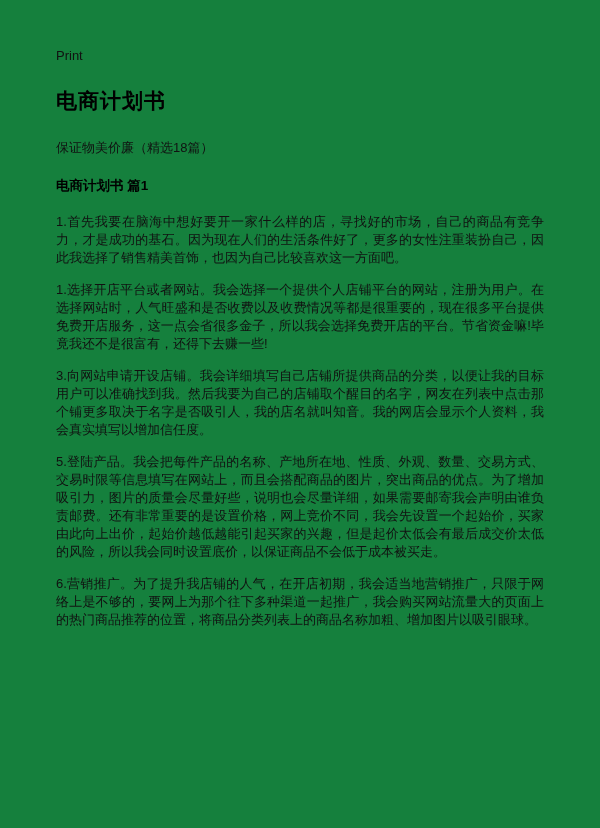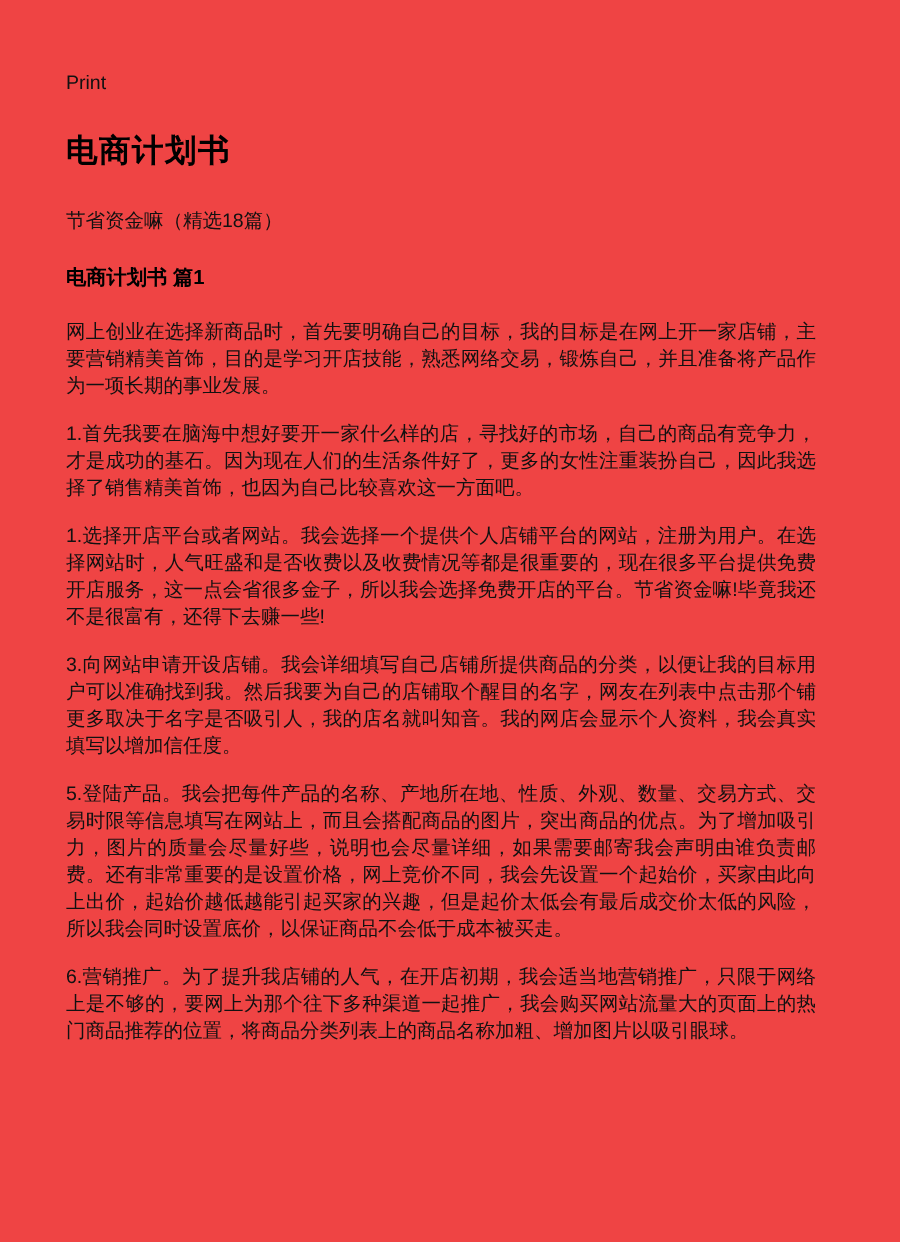--- a/index.html
+++ b/index.html
@@ -11,22 +11,22 @@
   body {
     width: 600px;
     height: 828px;
     overflow: hidden;
     font-family: "Liberation Sans", "DejaVu Sans", sans-serif;
     color: #111111;
   }
   .page {
     width: 600px;
     height: 828px;
-    padding: 46px 56px 30px 44px;
-    background: #ef4444;
+    padding: 46px 56px 30px 56px;
+    background: #15803d;
   }
   .print-link {
     font-size: 13px;
     color: #111111;
     margin: 0 0 14px 0;
     cursor: pointer;
     display: inline-block;
   }
   .doc-title {
     font-size: 21px;
@@ -57,26 +57,25 @@
 </style>
 </head>
 <body>
 
 <div class="page">
 
   <div class="print-link">Print</div>
 
   <h1 class="doc-title">电商计划书</h1>
 
-  <div class="doc-subtitle">节省资金嘛（精选18篇）</div>
+  <div class="doc-subtitle">保证物美价廉（精选18篇）</div>
 
   <h2 class="section-heading">电商计划书 篇1</h2>
 
   <div class="body-text">
-    <p>网上创业在选择新商品时，首先要明确自己的目标，我的目标是在网上开一家店铺，主要营销精美首饰，目的是学习开店技能，熟悉网络交易，锻炼自己，并且准备将产品作为一项长期的事业发展。</p>
     <p>1.首先我要在脑海中想好要开一家什么样的店，寻找好的市场，自己的商品有竞争力，才是成功的基石。因为现在人们的生活条件好了，更多的女性注重装扮自己，因此我选择了销售精美首饰，也因为自己比较喜欢这一方面吧。</p>
     <p>1.选择开店平台或者网站。我会选择一个提供个人店铺平台的网站，注册为用户。在选择网站时，人气旺盛和是否收费以及收费情况等都是很重要的，现在很多平台提供免费开店服务，这一点会省很多金子，所以我会选择免费开店的平台。节省资金嘛!毕竟我还不是很富有，还得下去赚一些!</p>
     <p>3.向网站申请开设店铺。我会详细填写自己店铺所提供商品的分类，以便让我的目标用户可以准确找到我。然后我要为自己的店铺取个醒目的名字，网友在列表中点击那个铺更多取决于名字是否吸引人，我的店名就叫知音。我的网店会显示个人资料，我会真实填写以增加信任度。</p>
     <p>5.登陆产品。我会把每件产品的名称、产地所在地、性质、外观、数量、交易方式、交易时限等信息填写在网站上，而且会搭配商品的图片，突出商品的优点。为了增加吸引力，图片的质量会尽量好些，说明也会尽量详细，如果需要邮寄我会声明由谁负责邮费。还有非常重要的是设置价格，网上竞价不同，我会先设置一个起始价，买家由此向上出价，起始价越低越能引起买家的兴趣，但是起价太低会有最后成交价太低的风险，所以我会同时设置底价，以保证商品不会低于成本被买走。</p>
     <p>6.营销推广。为了提升我店铺的人气，在开店初期，我会适当地营销推广，只限于网络上是不够的，要网上为那个往下多种渠道一起推广，我会购买网站流量大的页面上的热门商品推荐的位置，将商品分类列表上的商品名称加粗、增加图片以吸引眼球。</p>
   </div>
 
 </div>
 
 </body></html>

